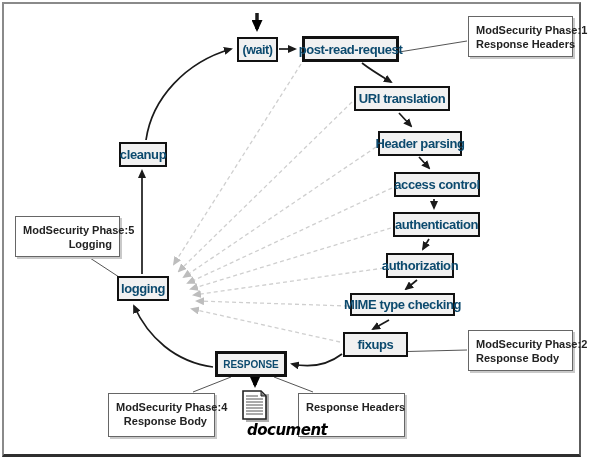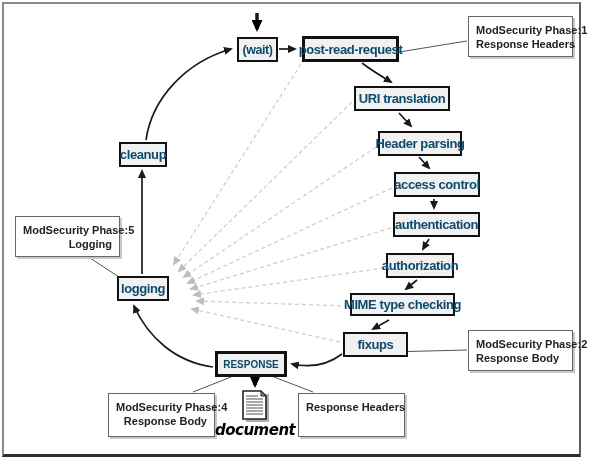--- a/index.html
+++ b/index.html
@@ -25,20 +25,21 @@
     font-weight:bold;font-size:11px;line-height:14px;color:#222;
     padding:6px 7px;white-space:nowrap;
   }
   .callout.right{text-align:right;}
   #response-node{font-size:10px;letter-spacing:0;}
   #wait-node{font-size:12.5px;}
   .doc-label{
     position:absolute;font-weight:bold;font-style:italic;font-size:15px;
     color:#000;text-align:center;letter-spacing:-0.5px;
     font-family:"DejaVu Sans",sans-serif;
+    margin-left:32px;
   }
 </style>
 </head>
 <body>
 
 <div id="canvas">
   <div id="frame"></div>
 
   <svg id="arrows" viewBox="0 0 600 459">
     <defs>

